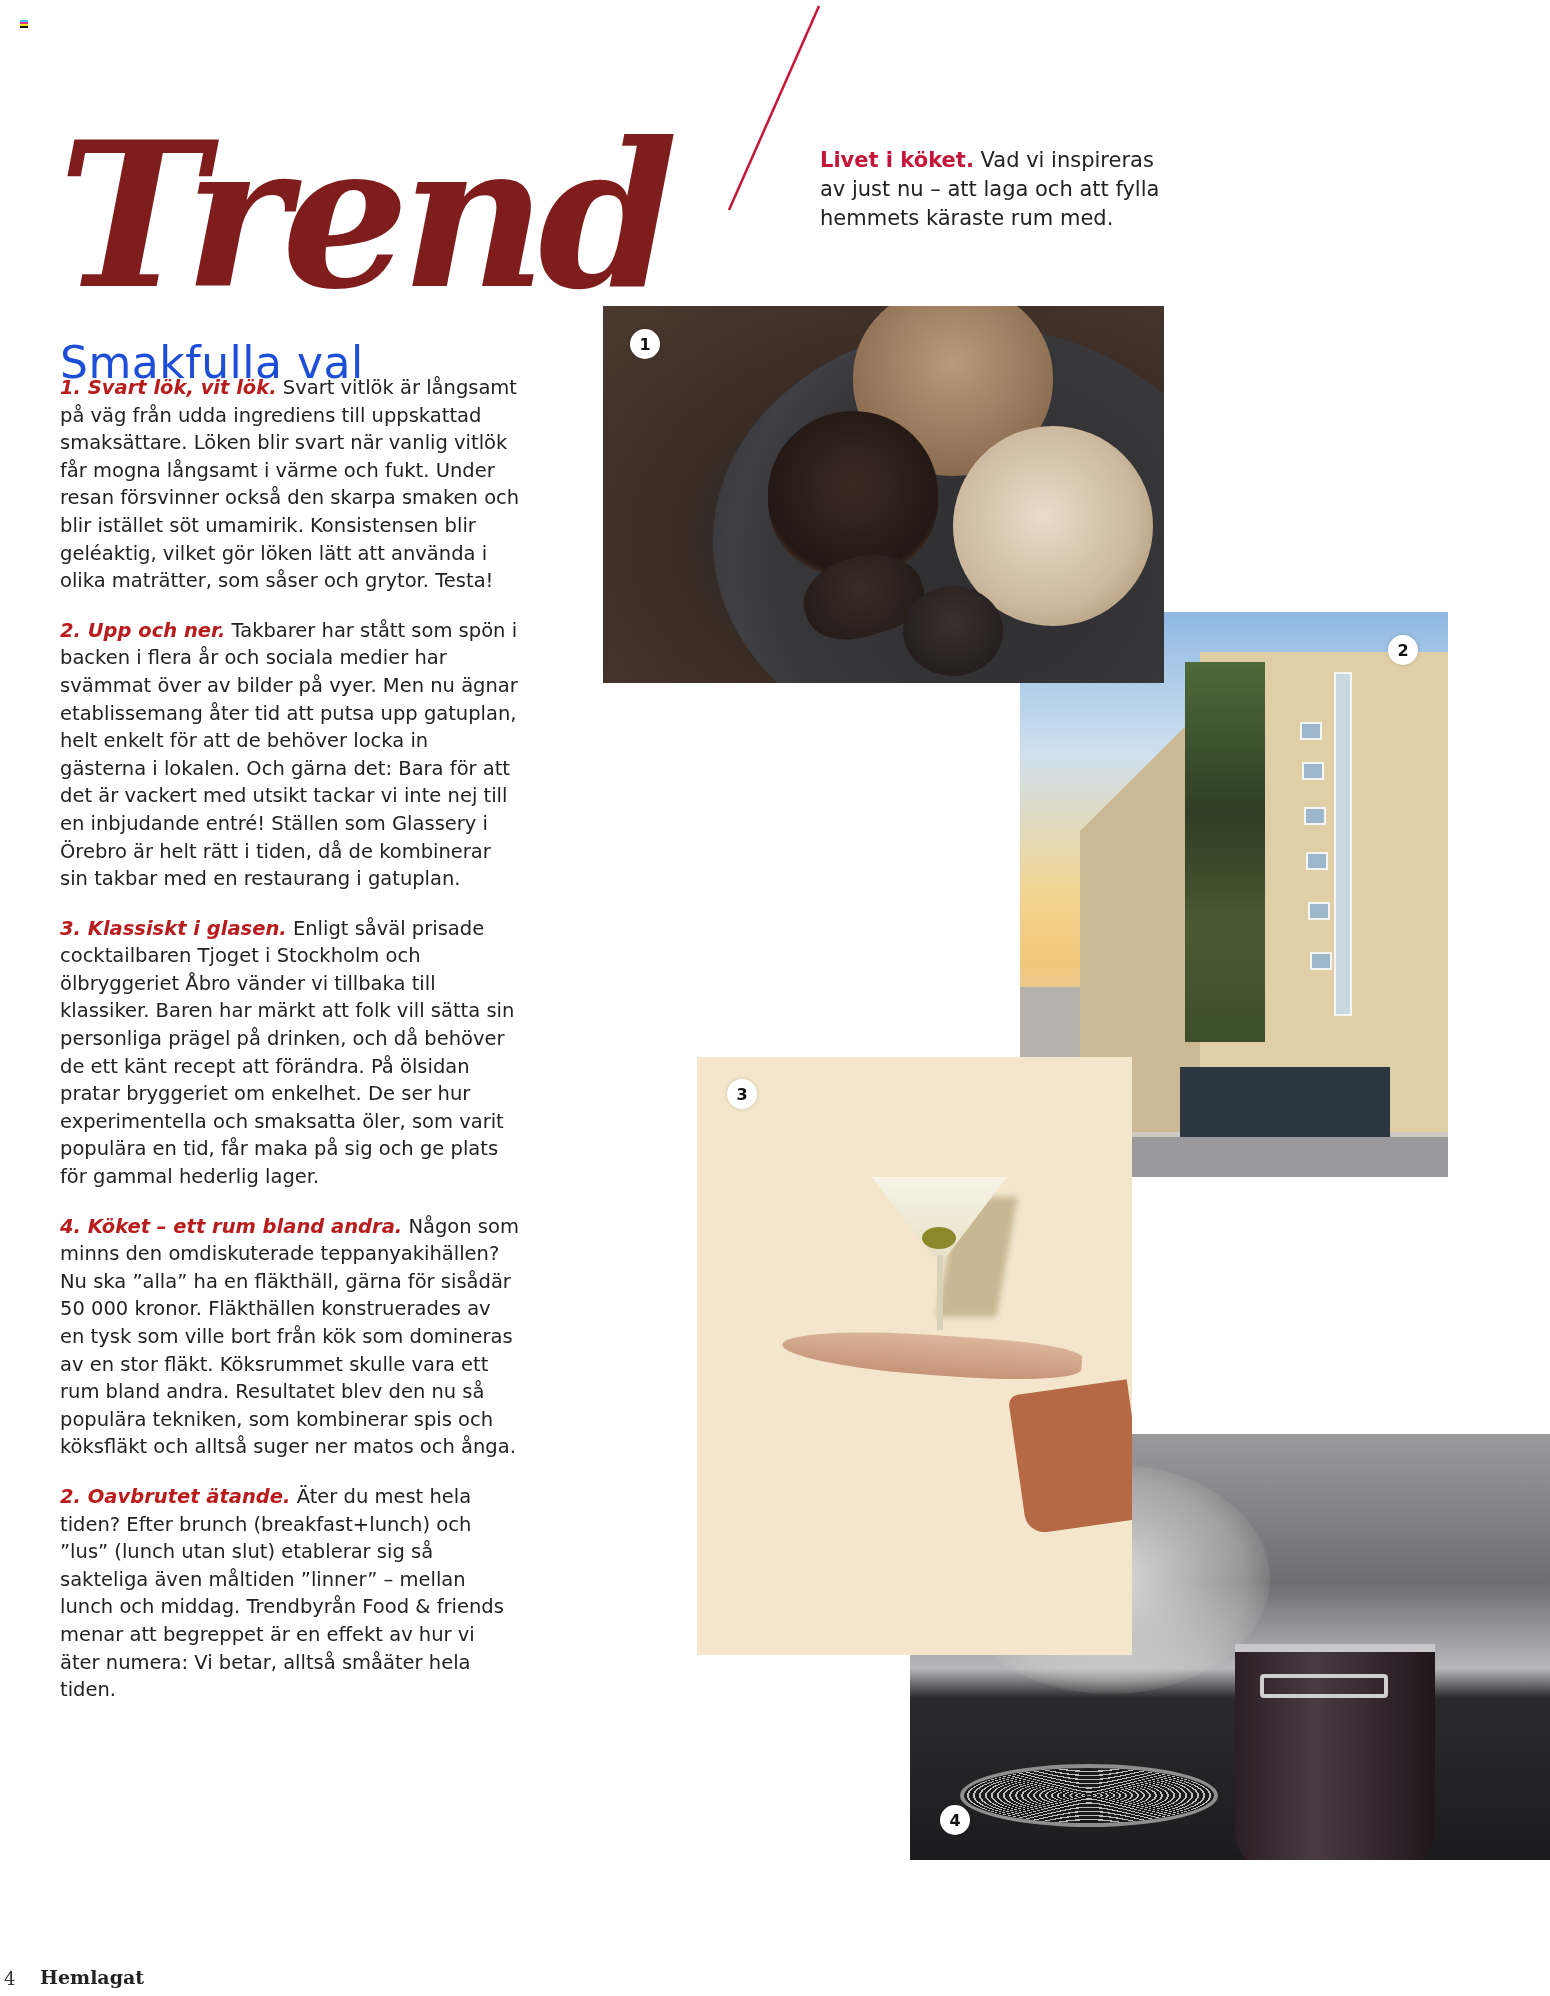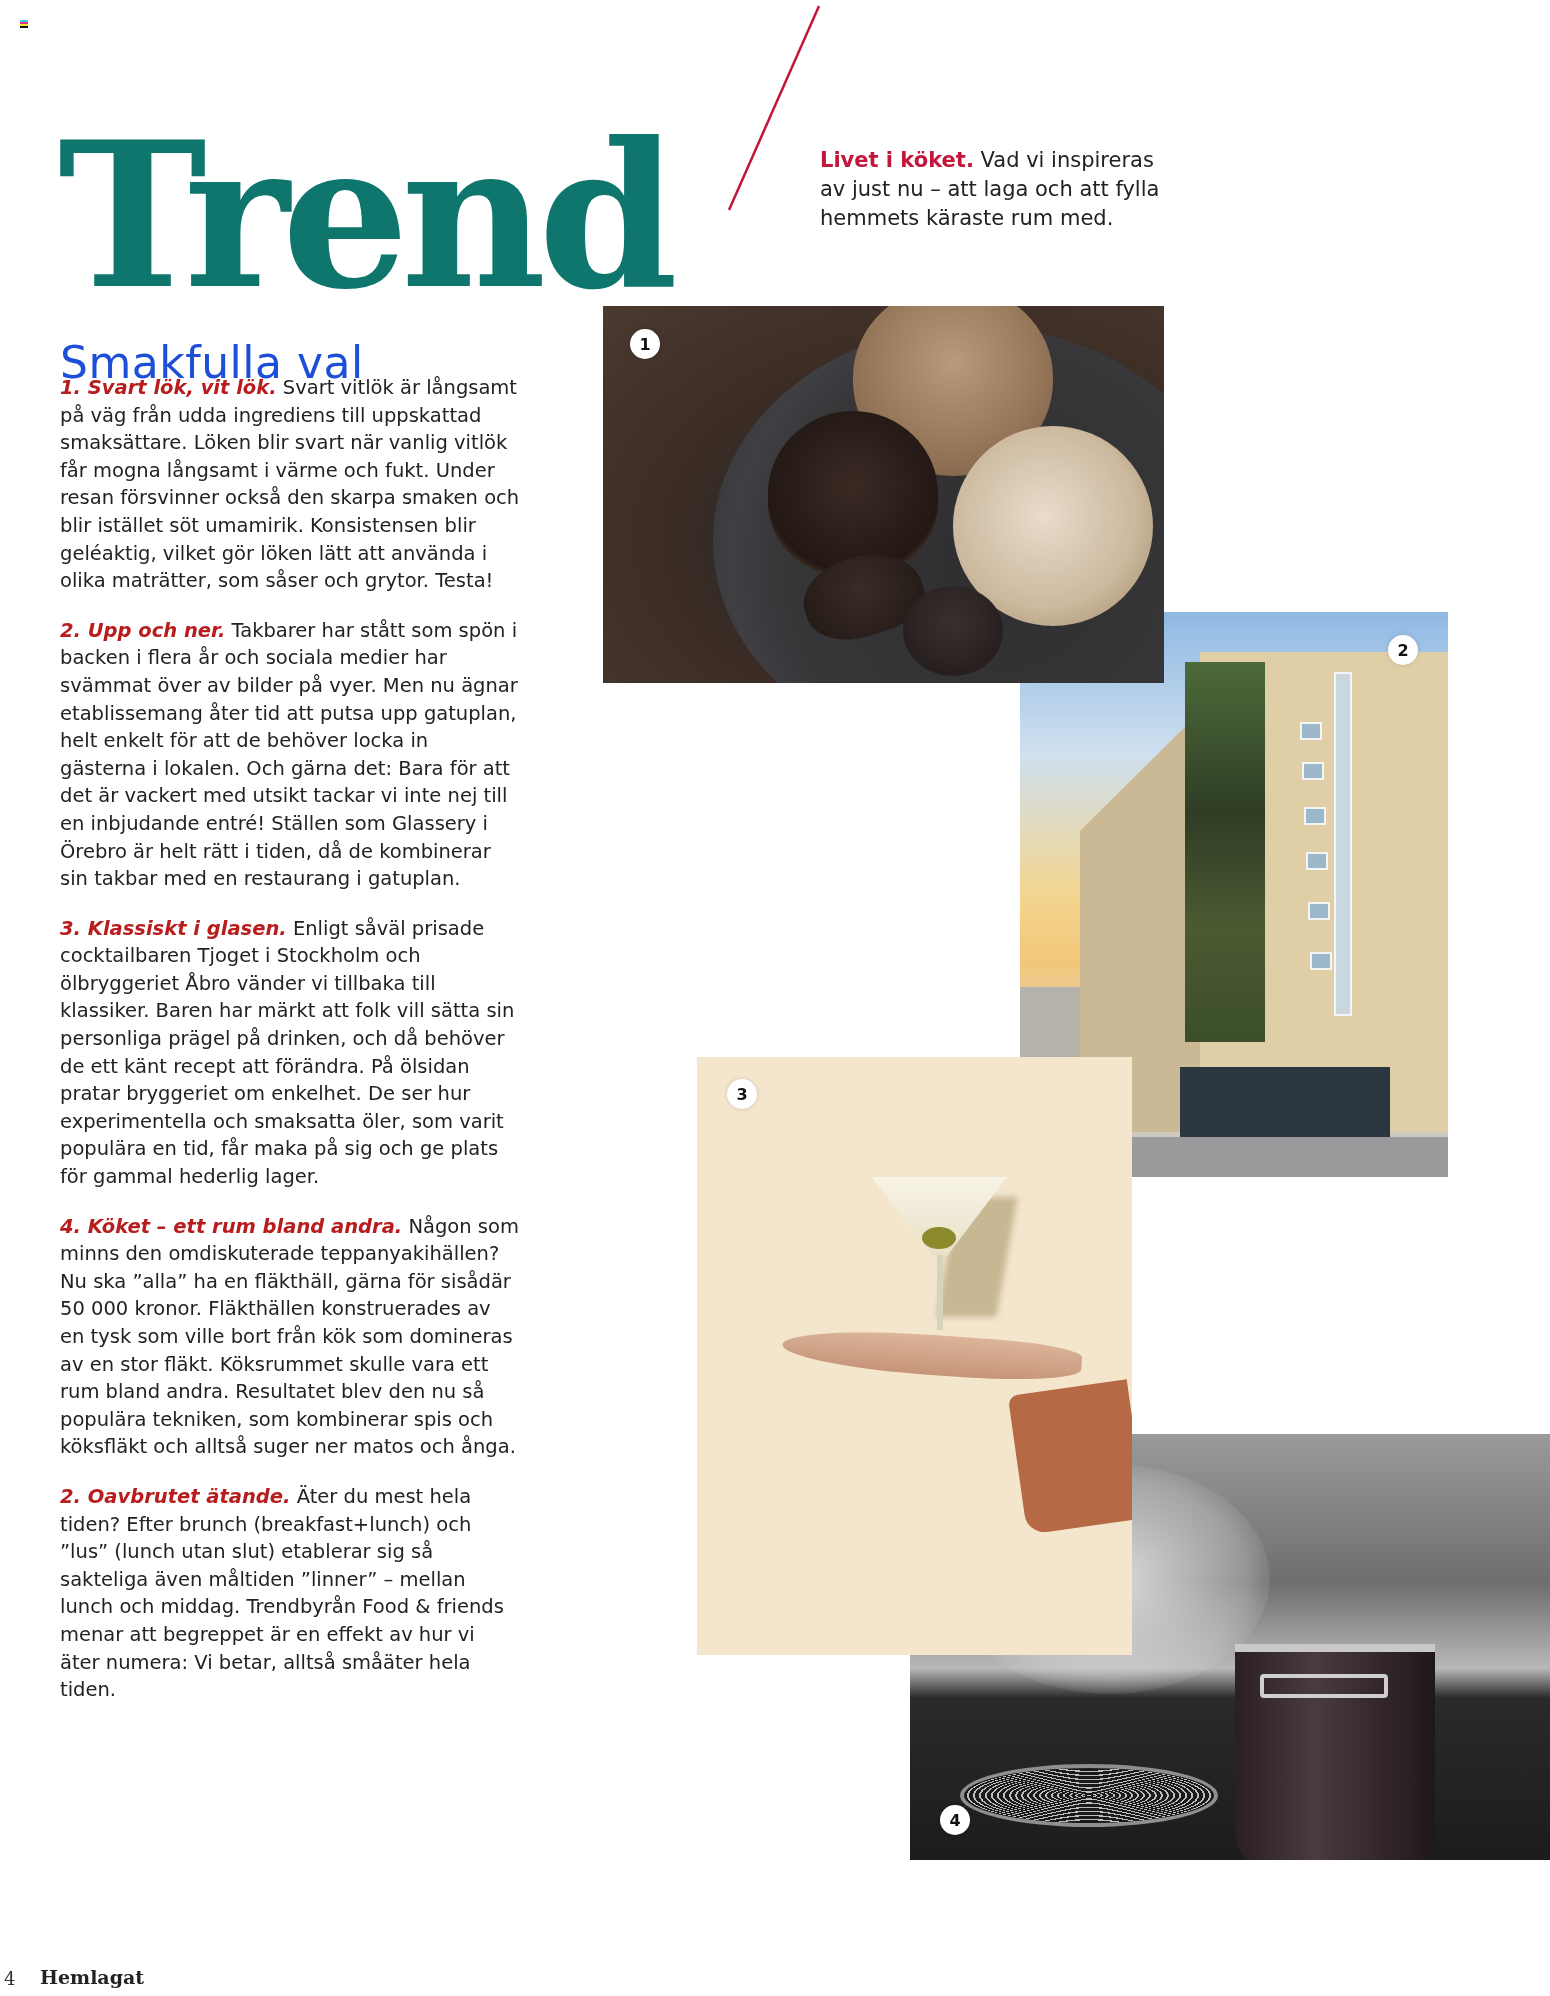--- a/index.html
+++ b/index.html
@@ -4,21 +4,21 @@
 <style>
   html, body { margin: 0; padding: 0; background: #ffffff; }
   body { width: 1550px; height: 1996px; position: relative; overflow: hidden;
          font-family: "DejaVu Sans", sans-serif; color: #222222; }
   .abs { position: absolute; }
 
   .color-bar { left: 20px; top: 20px; width: 8px; }
   .color-bar span { display: block; height: 2px; }
 
   .title { left: 58px; top: -18px; font-family: "DejaVu Serif", serif; font-weight: bold;
-           font-size: 200px; letter-spacing: -8px; color: #0f766e; line-height: 1; white-space: nowrap; }
+           font-size: 200px; letter-spacing: -8px; color: #7f1d1d; line-height: 1; white-space: nowrap; font-style: italic; }
   .slash { left: 720px; top: 0; width: 110px; height: 215px; }
 
   .intro { left: 820px; top: 100px; width: 360px; font-size: 21px; line-height: 29px; color: #222; margin-top: 46px; }
   .intro .lead { color: #c4153a; font-weight: bold; }
 
   .section-heading { left: 60px; top: 300px; font-size: 44px; color: #1d4ed8; font-weight: normal;
                      letter-spacing: 0.5px; white-space: nowrap; }
 
   .articles { left: 60px; top: 374px; width: 460px; font-size: 19.5px; line-height: 27.6px; color: #222; }
   .articles p { margin: 0 0 22px 0; }

